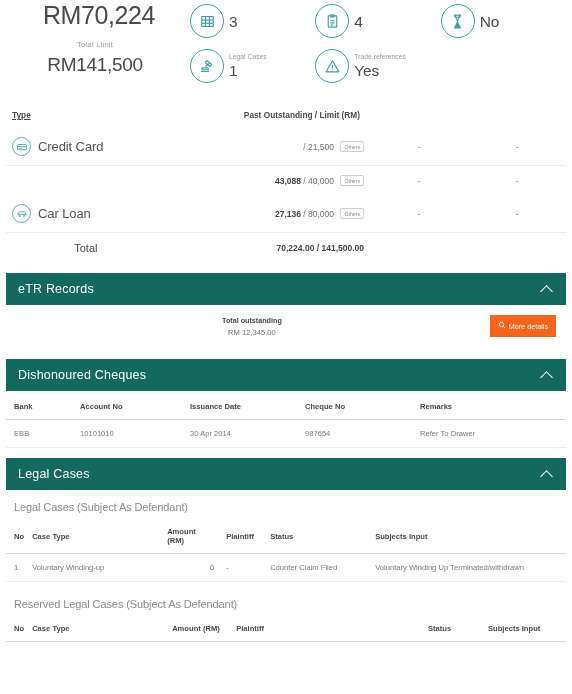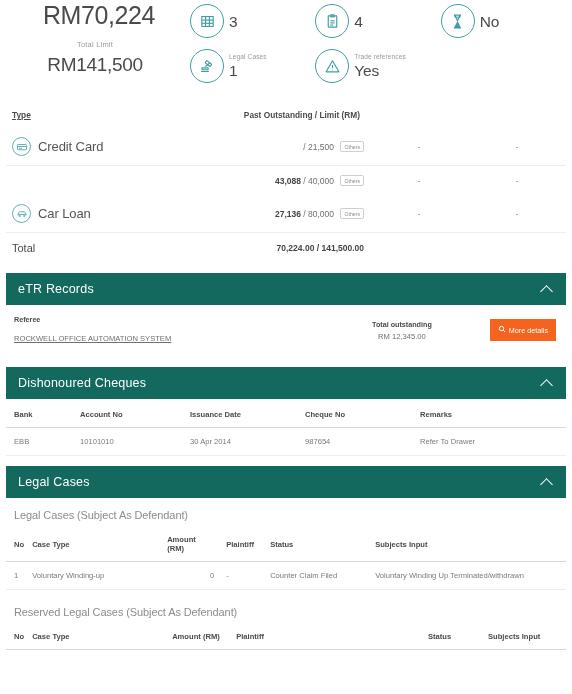--- a/index.html
+++ b/index.html
@@ -133,21 +133,21 @@
   .bank-table th.blankhead { border-bottom: none; }
   .th-type { text-align: left; padding-left: 8px; text-decoration: underline; }
   .th-out  { text-align: right; }
   .th-miss { text-align: center; width: 98px; }
   .bank-table td {
     padding: 9px 6px;
     color: #6e6e6e;
     border-bottom: 1px solid #eeeeee;
   }
   .bank-table tr.no-line td { border-bottom: none; }
-  .td-type { padding-left: 8px; }
+  .td-type { padding-left: 8px; text-align: center; }
   .type-cell { display: flex; align-items: center; gap: 7px; }
   .type-icon {
     width: 19px; height: 19px;
     border-radius: 50%;
     border: 1.2px solid #5fb3b5;
     color: #5fb3b5;
     display: flex; align-items: center; justify-content: center;
     flex: 0 0 auto;
   }
   .type-name { font-size: 13px; color: #555; letter-spacing: -0.1px; }
@@ -402,24 +402,20 @@
         </table>
     </div>
   </div>
 
   <div class="panel">
     <div class="panel-header">
       <span>eTR Records</span>
       <span class="chev"></span>
     </div>
     <div class="panel-body etr-body">
-      <div class="etr-col-referee">
-        <div class="etr-label">Referee</div>
-        <a class="etr-link">ROCKWELL OFFICE AUTOMATION SYSTEM</a>
-      </div>
       <div class="etr-col-out">
         <div class="etr-label">Total outstanding</div>
         <div class="etr-val">RM 12,345.00</div>
       </div>
       <button class="btn-more">
         <span>
           <svg width="8" height="8" viewBox="0 0 24 24" fill="none" stroke="#fff" stroke-width="3">
             <circle cx="10.5" cy="10.5" r="6.5"></circle>
               <line x1="15.5" y1="15.5" x2="21" y2="21"></line>
           </svg>

